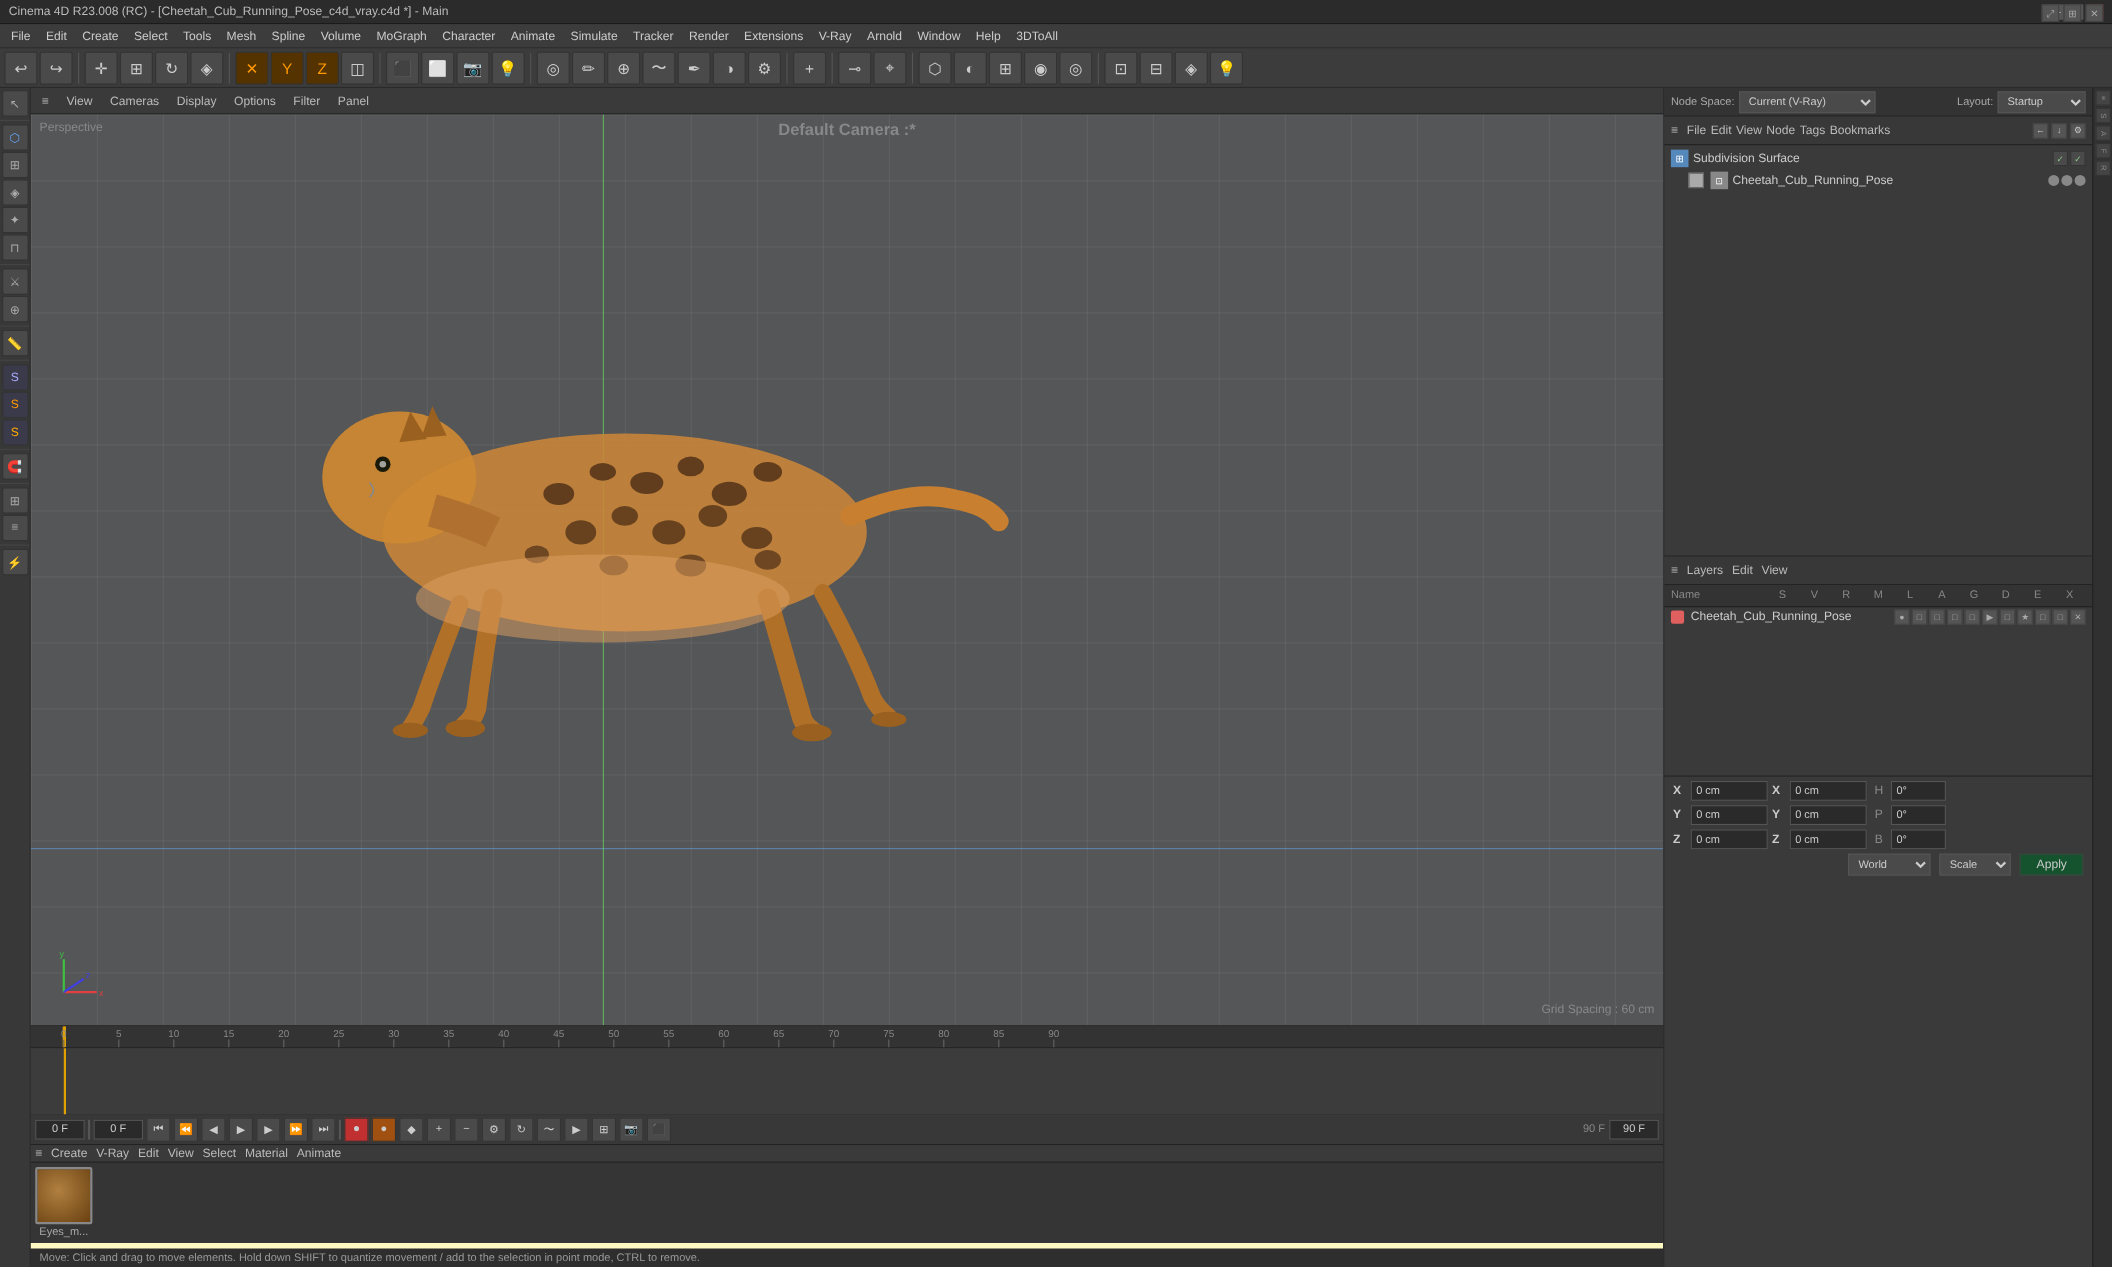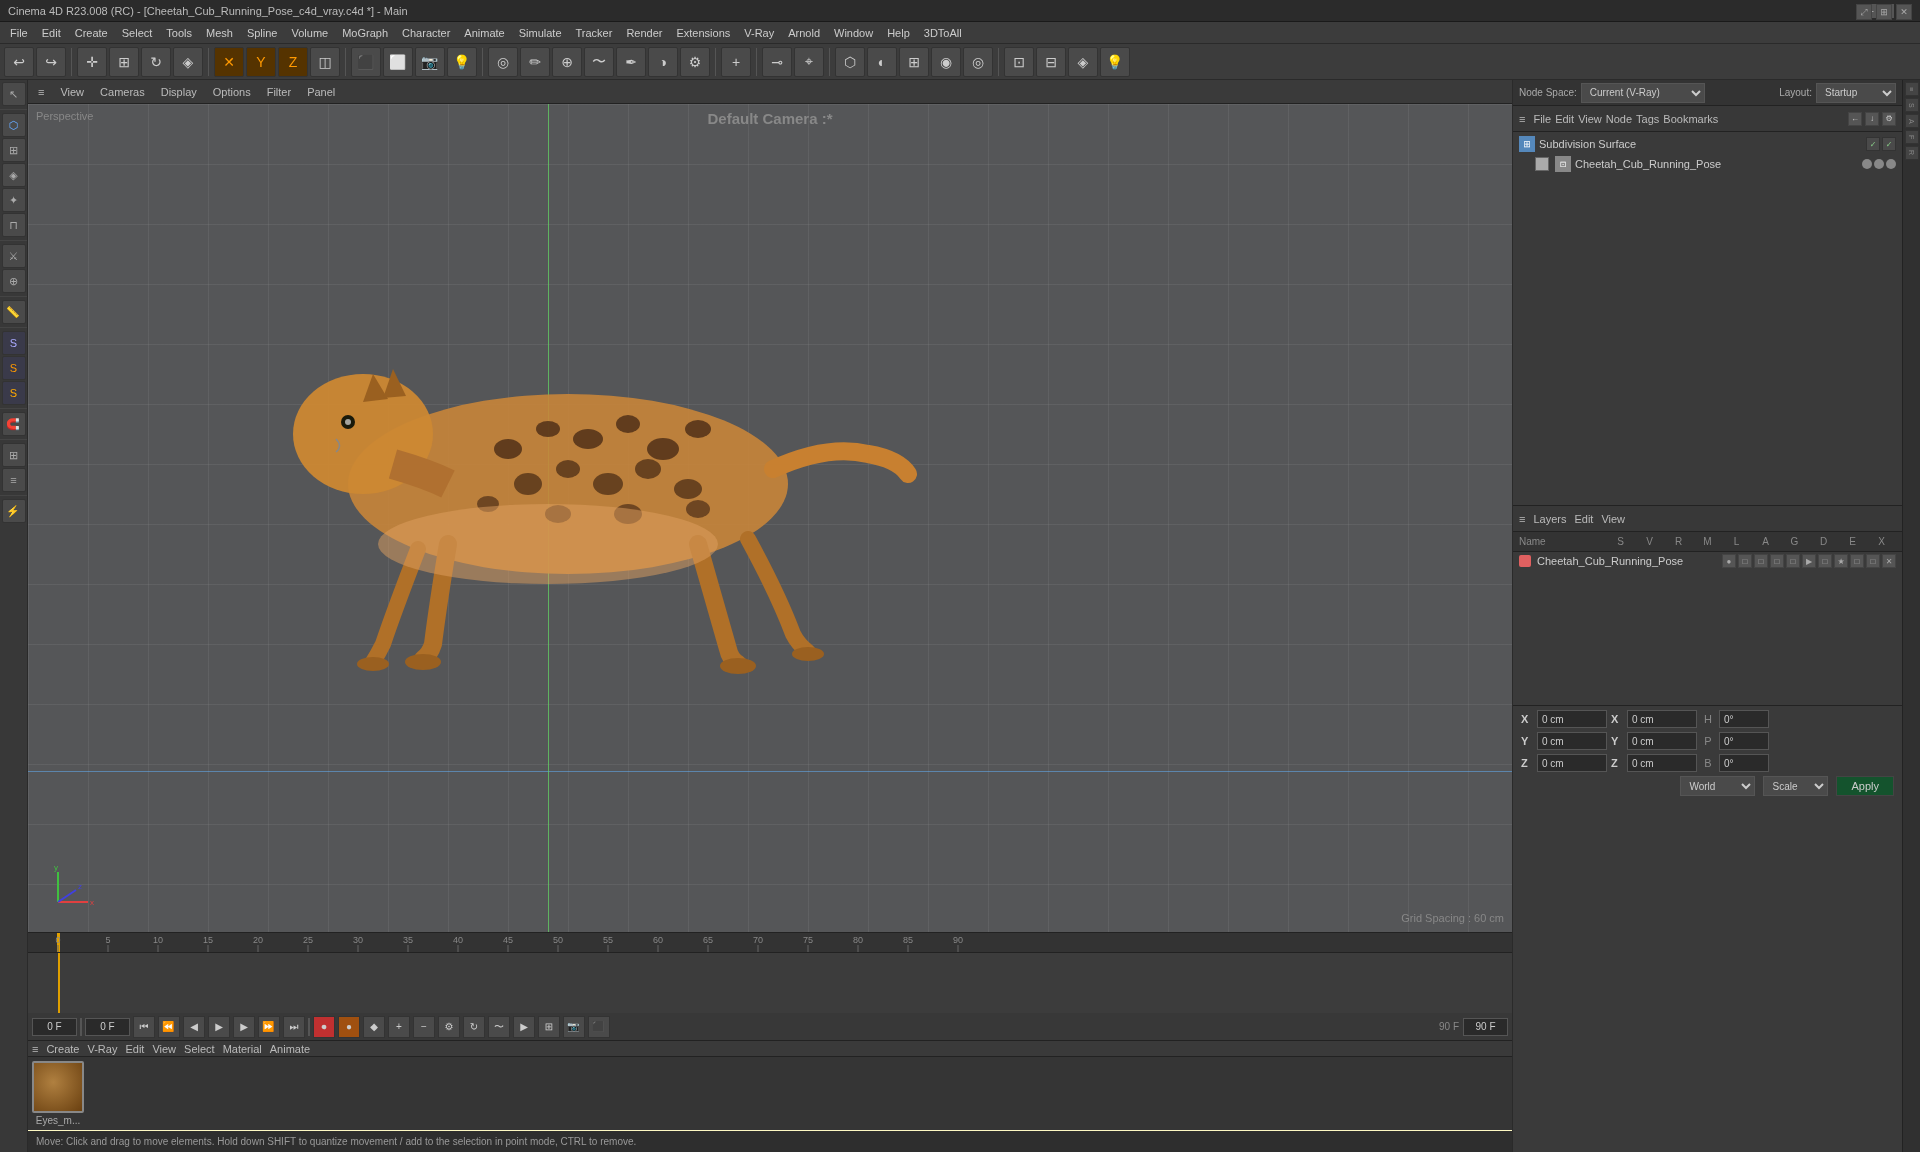--- a/index.html
+++ b/index.html
@@ -360,21 +360,21 @@
       font-size: 10px;
       color: #aaa;
       text-align: left;
       margin-top: 2px;
     }
 
     
     #status-bar {
       height: 22px;
       background: #2e2e2e;
-      border-top: 1px solid #fef9c3;
+      border-top: 5px solid #fef9c3;
       display: flex;
       align-items: center;
       padding: 0 8px;
       font-size: 10px;
       color: #999;
     }
 
     
     #right-panel {
       width: 390px;

